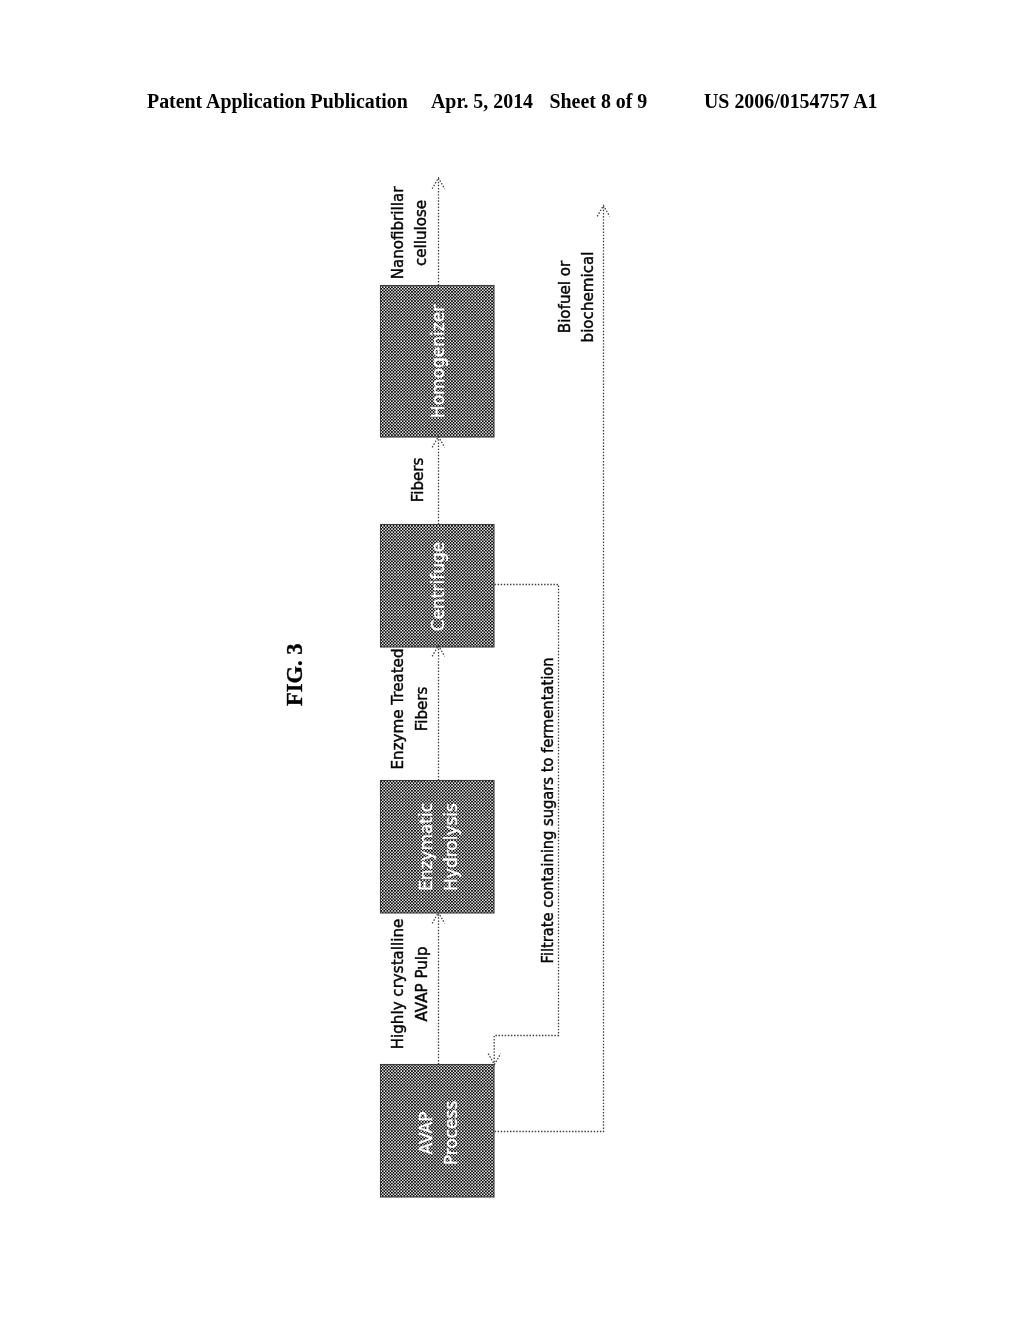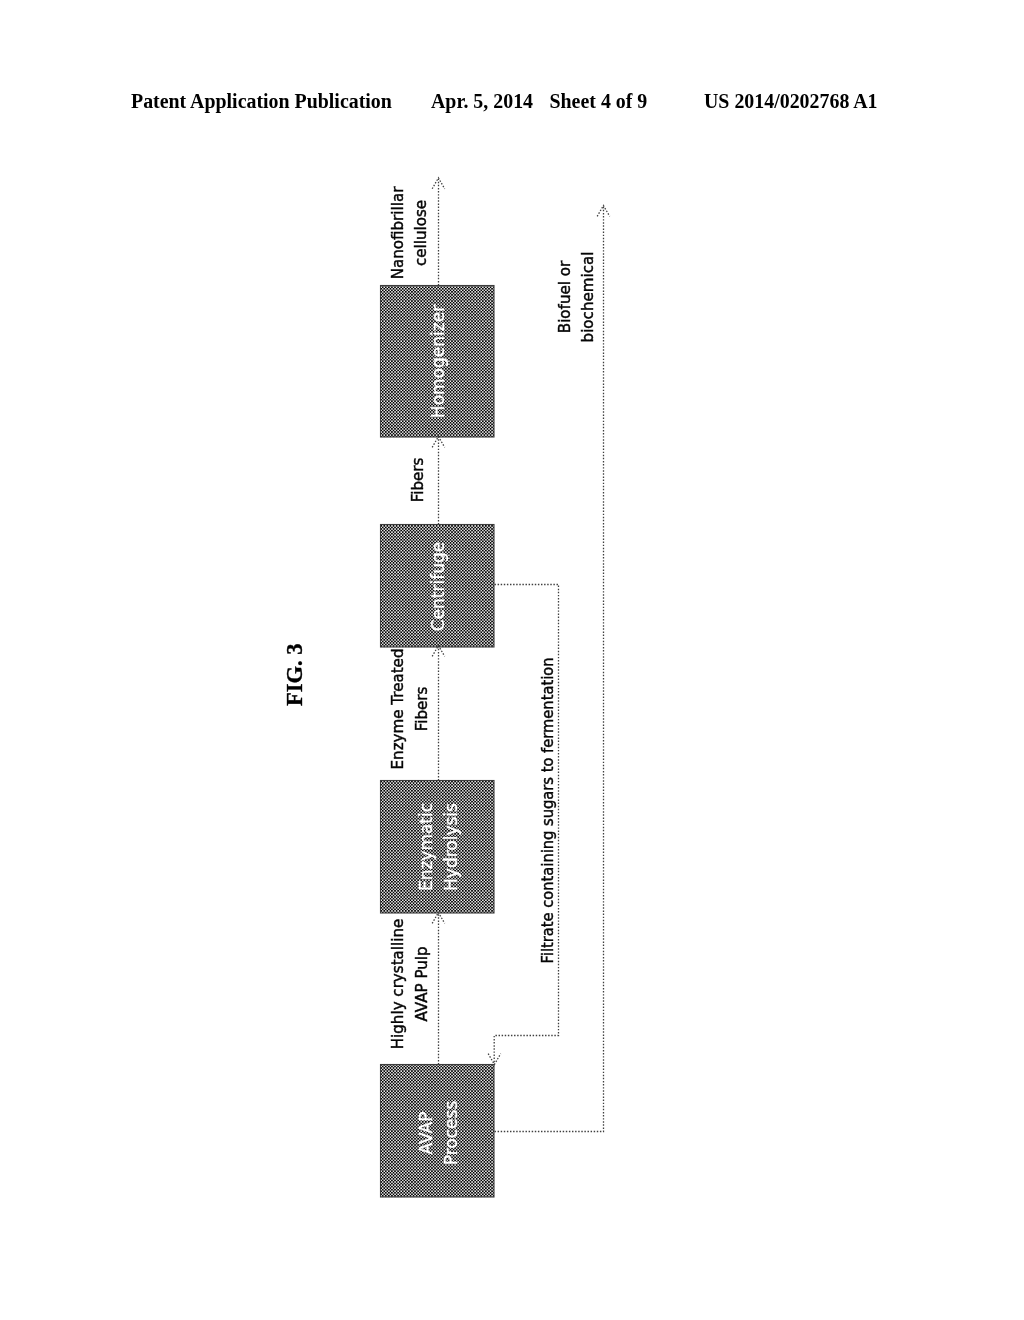--- a/index.html
+++ b/index.html
@@ -5,43 +5,43 @@
 <style>
   html,body{margin:0;padding:0;background:#fff;}
   body{width:1024px;height:1320px;overflow:hidden;
        font-family:"Liberation Sans",sans-serif;}
   .page{position:relative;width:1024px;height:1320px;background:#fff;filter:blur(0.32px);}
 
   
   .hdr{position:absolute;left:0;top:0;width:1024px;height:130px;}
   .hdr span{position:absolute;font-family:"Liberation Serif",serif;font-weight:bold;
             font-size:19.9px;color:#000;white-space:nowrap;}
-  #h-pub{left:131px;top:89.5px;}
+  #h-pub{left:147px;top:89.5px;}
   #h-date{left:431px;top:89.5px;}
   #h-sheet{left:549.5px;top:89.5px;}
   #h-num{left:704px;top:89.5px;}
 
   
   #figsvg{position:absolute;left:0;top:0;width:1024px;height:1320px;}
   .figlabel{font-family:"Liberation Serif",serif;font-weight:bold;font-size:22.5px;fill:#000;stroke:#000;stroke-width:0.35;paint-order:stroke fill;}
   .boxlabel{font-family:"DejaVu Sans",sans-serif;font-size:17px;fill:#ffffff;stroke:#ffffff;stroke-width:0.32;paint-order:stroke fill;}
   .flowlabel{font-family:"DejaVu Sans",sans-serif;font-size:15.1px;fill:#050505;stroke:#050505;stroke-width:0.42;paint-order:stroke fill;}
   .flowline{fill:none;stroke:#3f3f3f;stroke-width:1.3;stroke-dasharray:1.45 1.65;stroke-linecap:butt;}
   .flowhead{fill:none;stroke:#3f3f3f;stroke-width:1.3;stroke-dasharray:1.45 1.65;stroke-linecap:butt;}
 </style>
 </head>
 <body>
 
 <div class="page">
 
   <div class="hdr">
     <span id="h-pub">Patent Application Publication</span>
     <span id="h-date">Apr. 5, 2014</span>
-    <span id="h-sheet">Sheet 4 of 9</span>
-    <span id="h-num">US 2014/0202768 A1</span>
+    <span id="h-sheet">Sheet 8 of 9</span>
+    <span id="h-num">US 2006/0154757 A1</span>
   </div>
 
   <svg id="figsvg" viewBox="0 0 1024 1320">
     <defs>
       <pattern id="dither" width="3.08" height="3.08" patternUnits="userSpaceOnUse">
         <rect width="3.08" height="3.08" fill="#ffffff"></rect>
         <rect x="0" y="0" width="1.64" height="1.64" fill="#000000"></rect>
         <rect x="1.54" y="1.54" width="1.64" height="1.64" fill="#000000"></rect>
         <rect x="-1.54" y="1.54" width="1.64" height="1.64" fill="#000000"></rect>
         <rect x="1.54" y="-1.54" width="1.64" height="1.64" fill="#000000"></rect>

